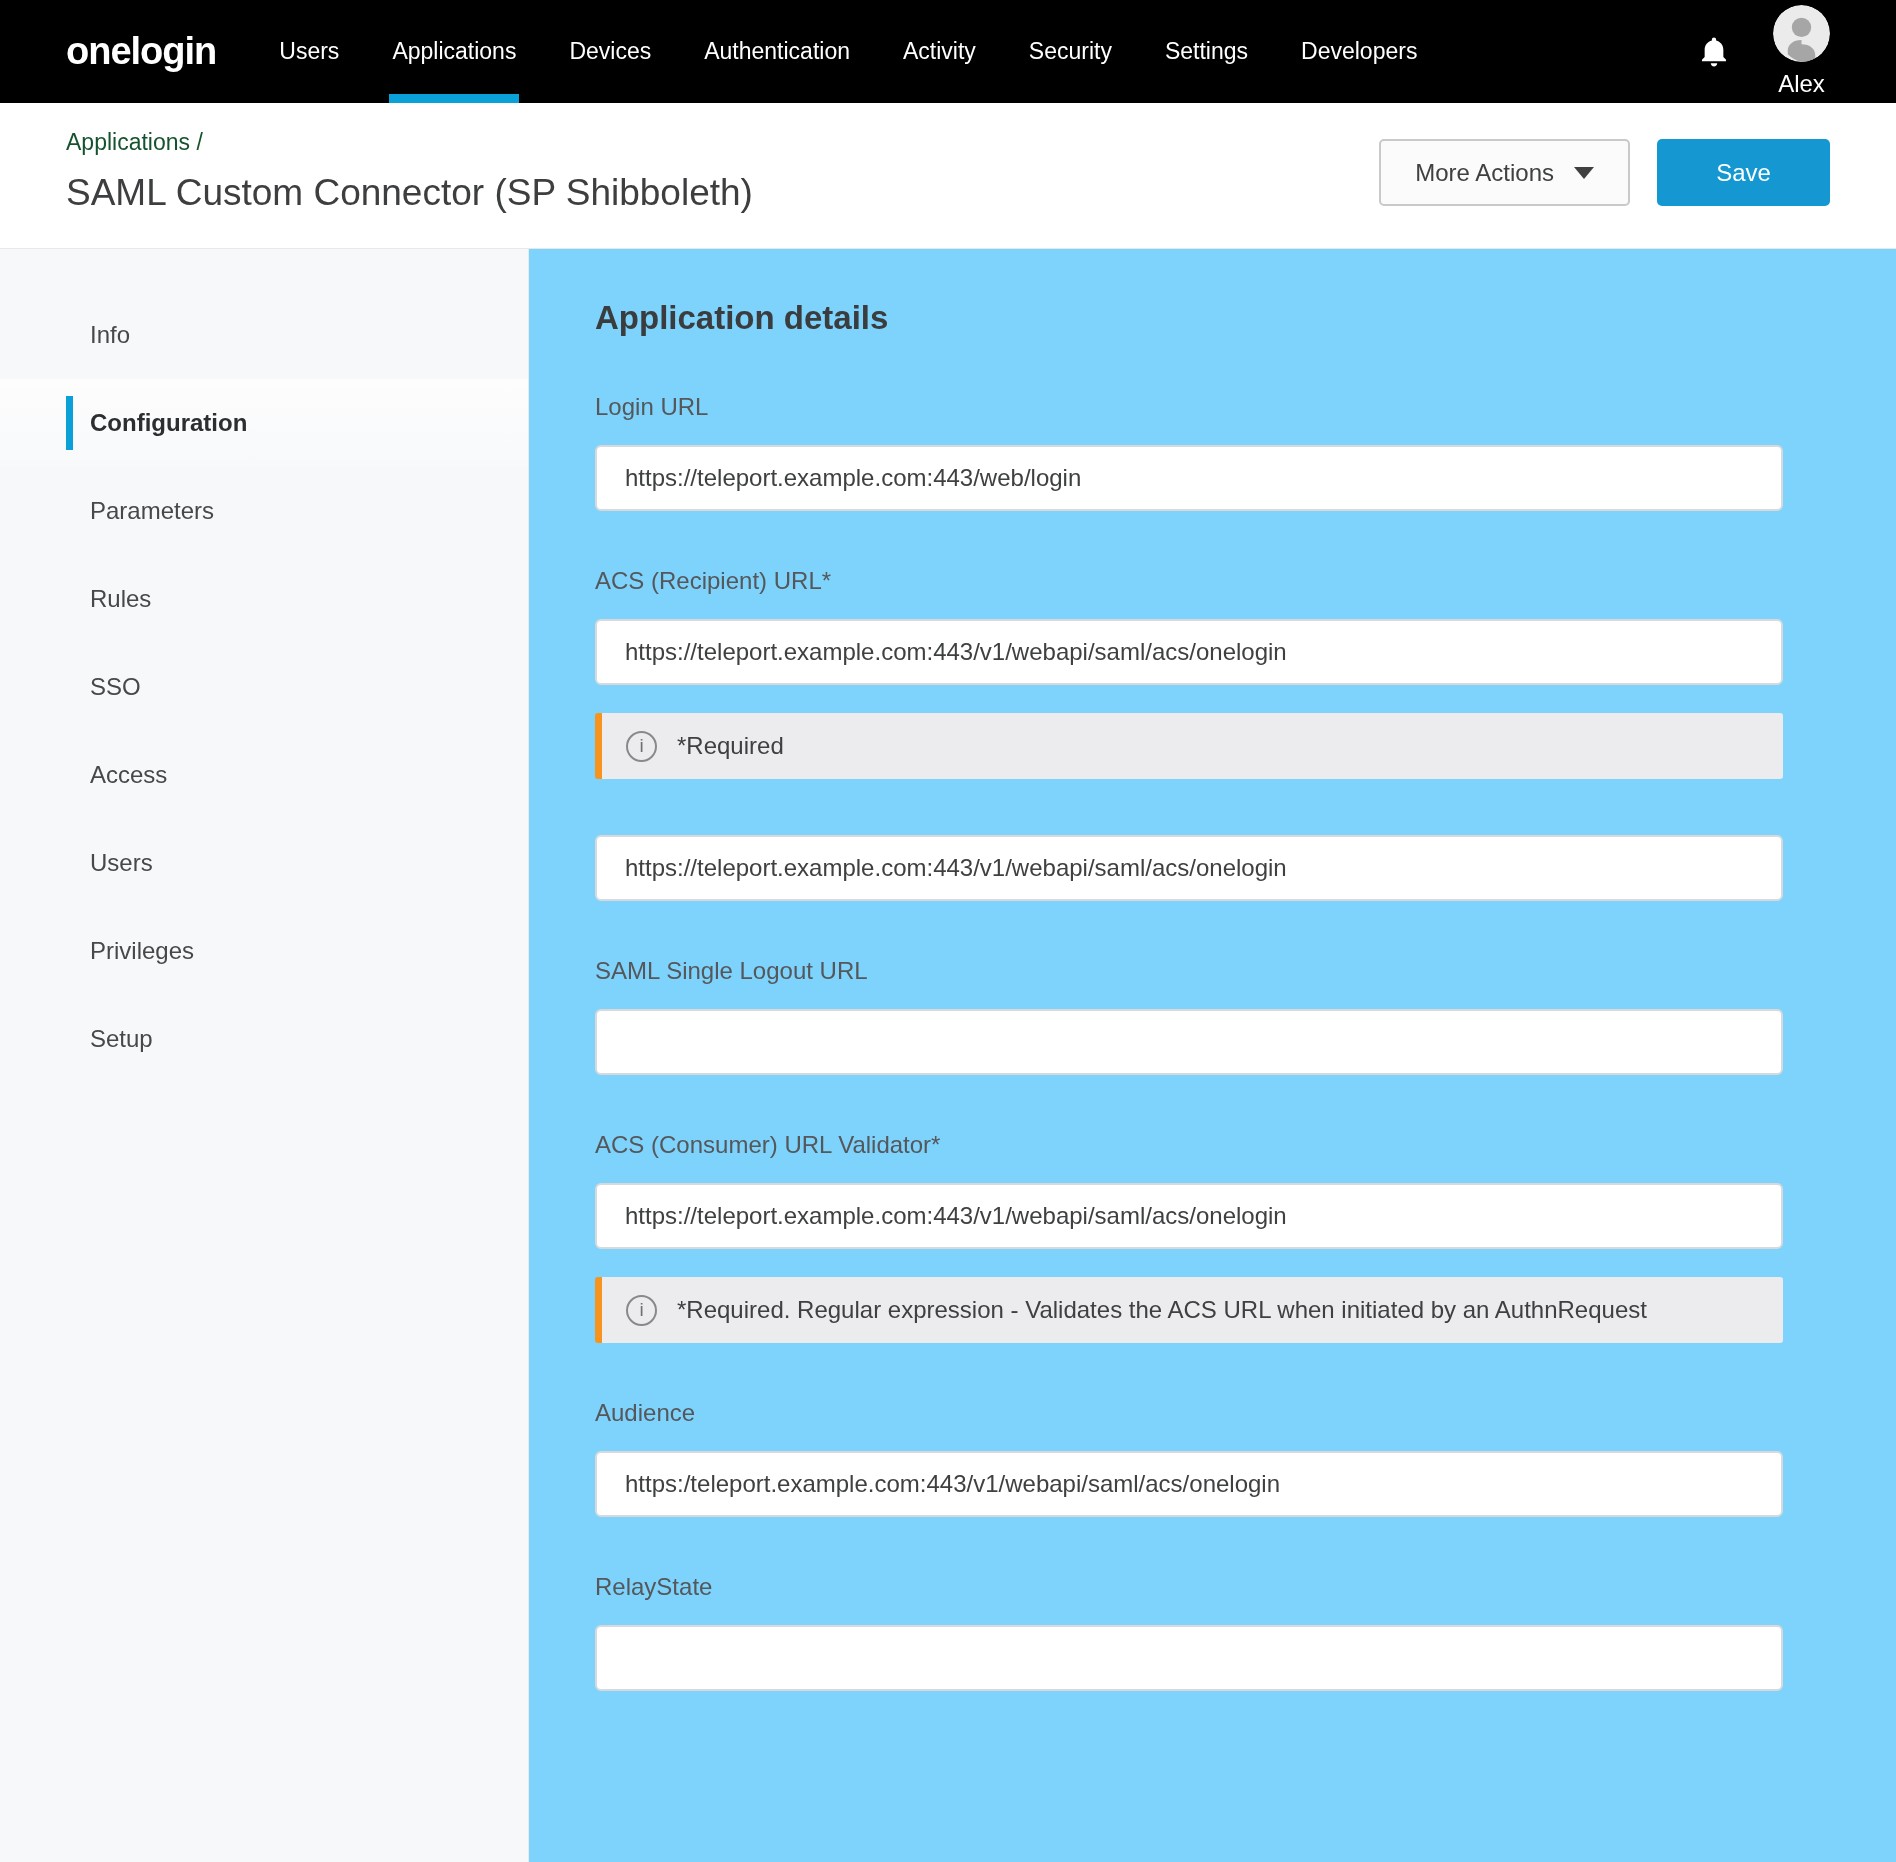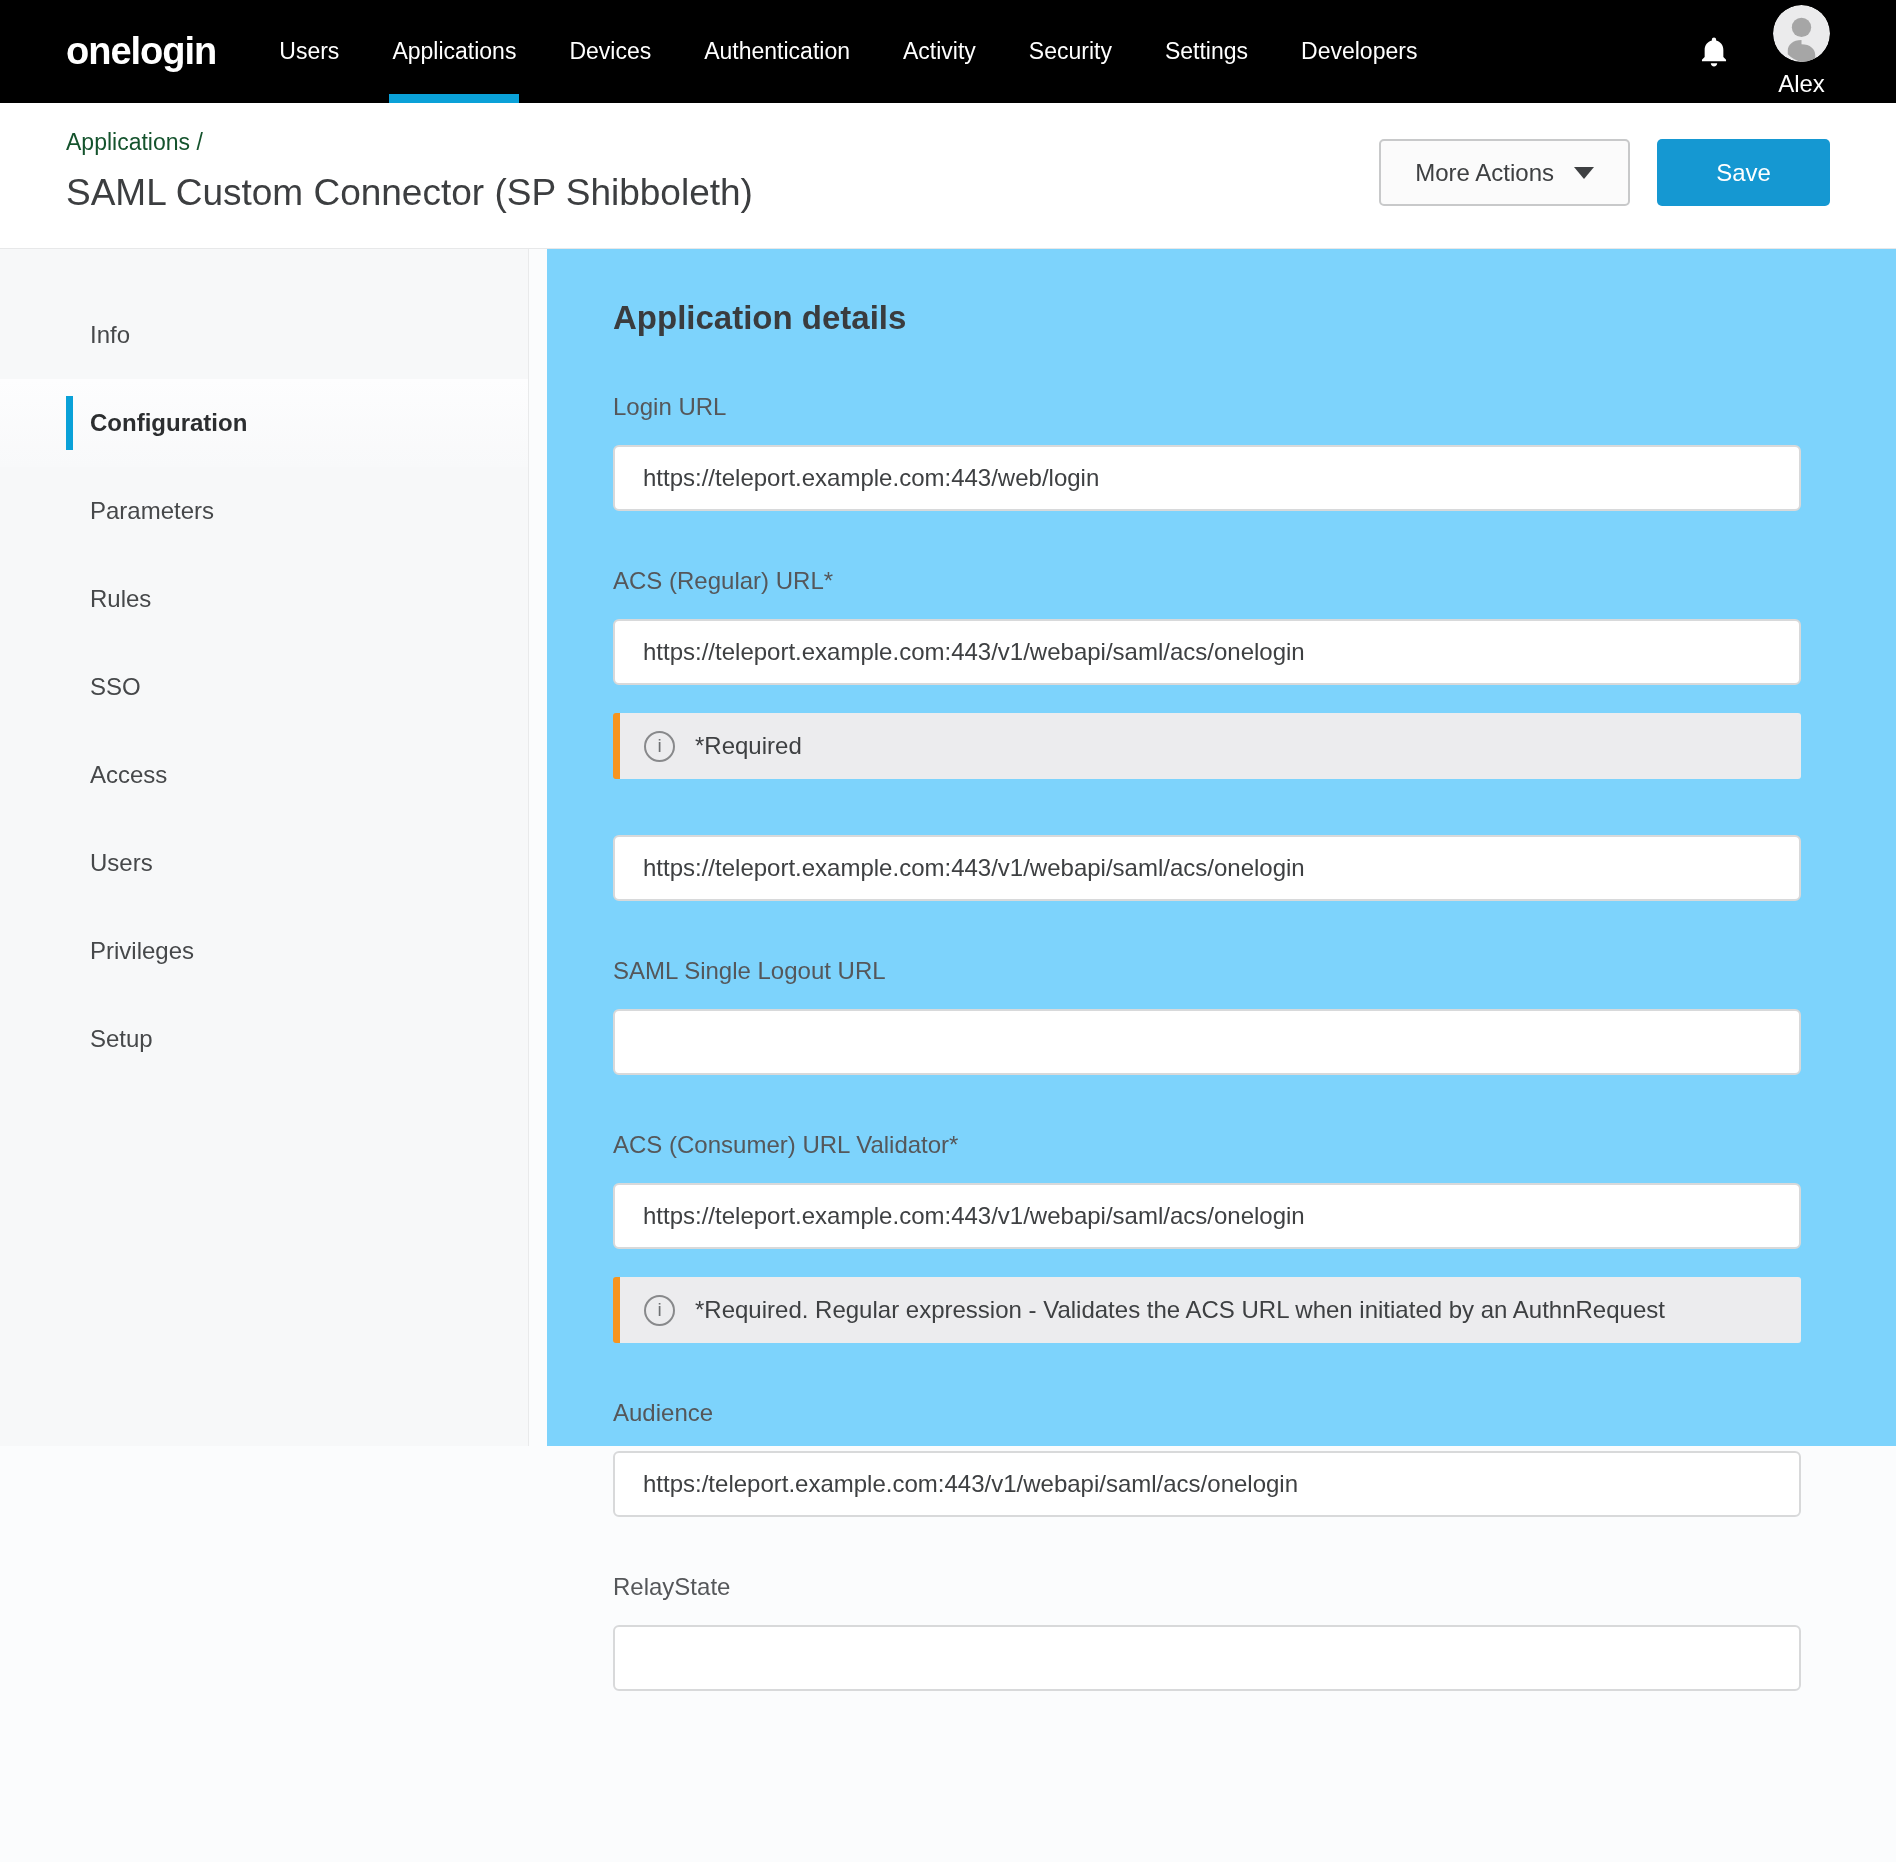--- a/index.html
+++ b/index.html
@@ -28,21 +28,21 @@
   .header-actions { position:absolute; right:66px; top:36px; display:flex; gap:27px; }
   .btn-more { height:67px; padding:0 34px; background:#fbfbfb; border:2px solid #c8c9ca;
               border-radius:5px; font-size:24px; color:#3e4042; display:flex;
               align-items:center; gap:20px; cursor:pointer; font-family:inherit; }
   .caret-down { width:0; height:0; border-left:10px solid transparent;
               border-right:10px solid transparent; border-top:12px solid #3e4042; }
   .btn-save { height:67px; width:173px; background:var(--accent-dark); color:#fff;
               font-size:24px; border:none; border-radius:5px; cursor:pointer; font-family:inherit; }
 
   
-  .page-body { display:flex; height:1198px; border-top:1px solid #e7e8e9;gap:18px; }
+  .page-body { display:flex; height:1614px; border-top:1px solid #e7e8e9; }
   .sidebar { width:529px; flex:none; background:#f7f8f9; border-right:1px solid #e9eaeb;
              padding-top:42px; }
   .side-item { height:88px; display:flex; align-items:center; padding-left:90px;
                font-size:24px; color:#46484a; position:relative; cursor:pointer; }
   .side-item.active { font-weight:700; color:#2c2e30;
                background:linear-gradient(180deg,#fdfdfe,#f8f9fa); }
   .side-item.active::before { content:''; position:absolute; left:66px; top:17px; bottom:17px;
                width:7px; background:var(--accent); }
 
   .main { flex:1; background:#7dd3fc; padding:50px 66px; }
@@ -114,21 +114,21 @@
       <div class="side-item">SSO</div>
       <div class="side-item">Access</div>
       <div class="side-item">Users</div>
       <div class="side-item">Privileges</div>
       <div class="side-item">Setup</div>
     </div>
   <div class="main">
     <div class="main-heading">Application details</div>
     <div id="form">
         <div class="field"><div class="field-label">Login URL</div><input type="text" value="https://teleport.example.com:443/web/login" style=""></div>
-        <div class="field"><div class="field-label">ACS (Regular) URL*</div><input type="text" value="https://teleport.example.com:443/v1/webapi/saml/acs/onelogin" style=""><div class="note">
+        <div class="field"><div class="field-label">ACS (Recipient) URL*</div><input type="text" value="https://teleport.example.com:443/v1/webapi/saml/acs/onelogin" style=""><div class="note">
             <span class="info-icon">i</span>
             <span>*Required</span>
           </div></div>
         <div class="field"><input type="text" value="https://teleport.example.com:443/v1/webapi/saml/acs/onelogin" style=""></div>
         <div class="field"><div class="field-label">SAML Single Logout URL</div><input type="text" value="" style=""></div>
         <div class="field"><div class="field-label">ACS (Consumer) URL Validator*</div><input type="text" value="https://teleport.example.com:443/v1/webapi/saml/acs/onelogin" style=""><div class="note">
             <span class="info-icon">i</span>
             <span>*Required. Regular expression - Validates the ACS URL when initiated by an AuthnRequest</span>
           </div></div>
         <div class="field"><div class="field-label">Audience</div><input type="text" value="https:/teleport.example.com:443/v1/webapi/saml/acs/onelogin" style=""></div>

